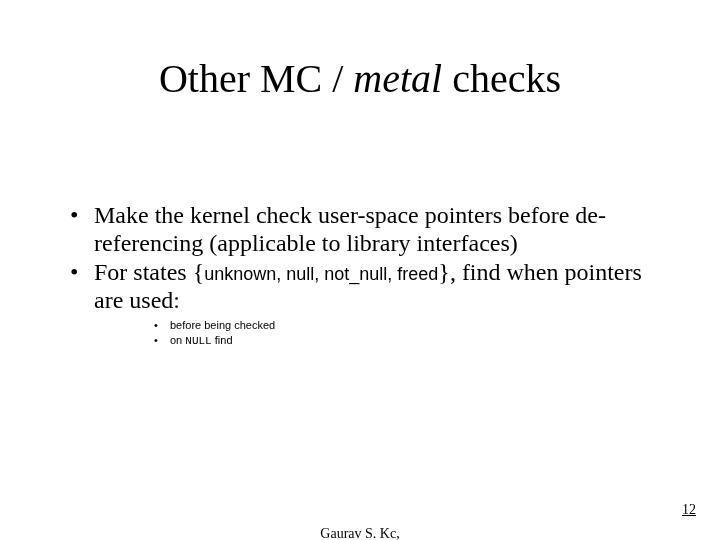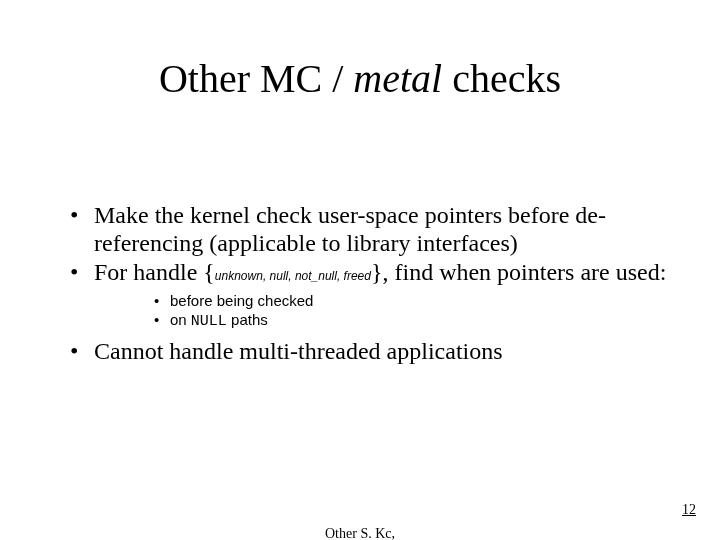--- a/index.html
+++ b/index.html
@@ -51,35 +51,35 @@
     position: absolute;
     left: 0;
     top: 0;
     font-size: 24px;
   }
   ul.lvl2 {
     margin: 4px 0 6px 0;
     padding: 0 0 0 60px;
     list-style: none;
     font-family: Arial, Helvetica, sans-serif;
-    font-size: 15px;
+    font-size: 11px;
     line-height: 1.3;
   }
   ul.lvl2 > li {
     position: relative;
     padding-left: 16px;
   }
   ul.lvl2 > li::before {
     content: "•";
     position: absolute;
     left: 0;
     top: 0;
   }
   .mono { font-family: "Courier New", Courier, monospace; font-weight: normal; }
-  .states-ital { font-style: italic; font-size: 12px; font-family: Arial, Helvetica, sans-serif; }
+  .states-ital { font-size: 18px; font-family: Arial, Helvetica, sans-serif; }
   .footer {
     position: absolute;
     bottom: 14px;
     left: 0;
     width: 720px;
     font-family: "Times New Roman", Times, serif;
     font-size: 14px;
   }
   .footer-center {
     position: absolute;
@@ -101,31 +101,30 @@
 <div class="slide">
 
   <div class="title">
     <span>Other MC / </span><span class="ital">metal</span><span> checks</span>
   </div>
 
   <div class="body">
     <ul class="lvl1">
       <li><span>Make the kernel check user-space pointers before de-referencing (applicable to library interfaces)</span></li>
       <li>
-        <span>For handle {</span><span class="states-ital">unknown, null, not_null, freed</span><span>}, find when pointers are used:</span>
+        <span>For states {</span><span class="states-ital">unknown, null, not_null, freed</span><span>}, find when pointers are used:</span>
         <ul class="lvl2">
           <li><span>before being checked</span></li>
-          <li><span>on </span><span class="mono">NULL</span><span> paths</span></li>
+          <li><span>on </span><span class="mono">NULL</span><span> find</span></li>
         </ul>
       </li>
-      <li><span>Cannot handle multi-threaded applications</span></li>
     </ul>
   </div>
 
   <div class="footer">
     <div class="footer-center">
-      <span>Other S. Kc,</span><br>
+      <span>Gaurav S. Kc,</span><br>
       
     </div>
     <div class="footer-right">12</div>
   </div>
 
 </div>
 
 </body></html>

